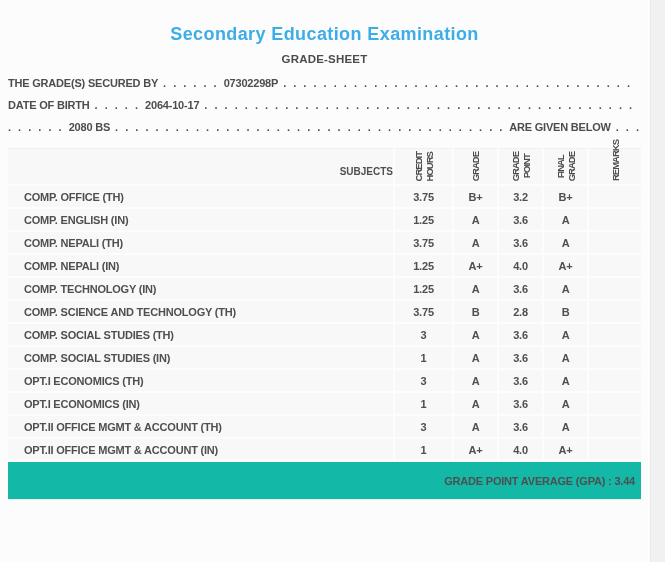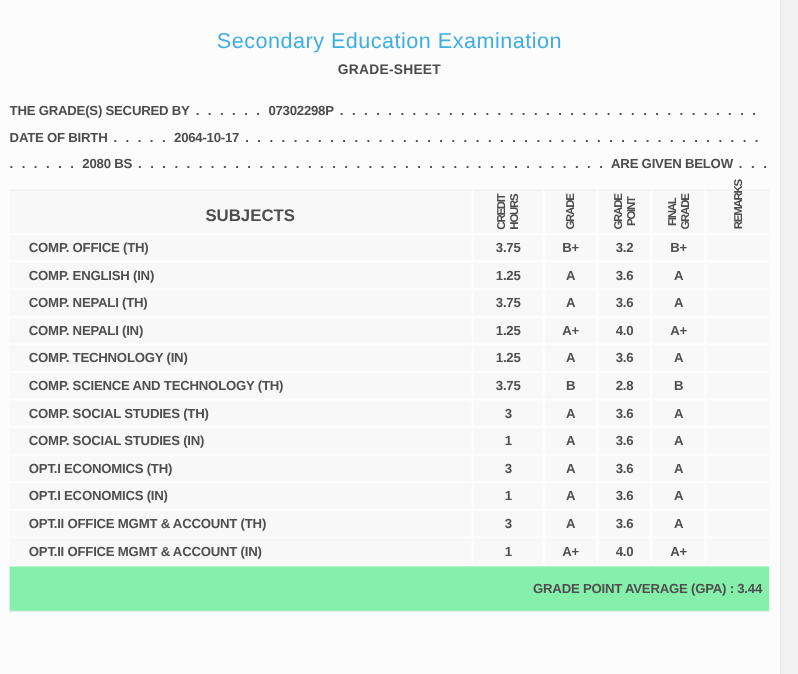--- a/index.html
+++ b/index.html
@@ -11,29 +11,29 @@
   }
   .scrollbar-track {
     position:absolute; top:0; right:0; width:15px; height:562px;
     background:#f1f1f1; border-left:1px solid #e9e9e9;
   }
   .content {
     position:absolute; left:8px; top:0; width:633px;
   }
   .page-title {
     margin-top:24px; height:21px;
-    text-align:center; font-size:18px; font-weight:400;
+    text-align:center; font-size:18px; font-weight:700;
     letter-spacing:0.4px; color:#3dade7;
   }
   .page-subtitle {
     margin-top:8px; height:13px;
     text-align:center; font-size:11.5px; font-weight:700;
     letter-spacing:0.2px; color:#4c4c4c;
   }
-  .info-block { margin-top:16px; }
+  .info-block { margin-top:6px; }
   .info-line {
     display:flex; align-items:center; height:22px;
     font-size:11px; font-weight:700; letter-spacing:-0.2px;
     white-space:nowrap; overflow:hidden;
   }
   .info-line > span { margin-right:5px; flex:0 0 auto; }
   .dots { letter-spacing:2px; font-weight:700; }
   .dots-fill { flex:1 1 auto !important; min-width:0; overflow:hidden; }
   .dots-tail { margin-right:0 !important; }
 
@@ -45,41 +45,41 @@
   .grade-table th, .grade-table td {
     background:#f8f8f8; overflow:visible;
   }
   .grade-table thead th {
     height:38px; border-top:1px solid #f0f0f0;
     border-bottom:2px solid #fdfdfd;
     position:relative; vertical-align:bottom;
     font-size:10px; letter-spacing:0;
   }
   .grade-table thead th.subjects-col {
-    text-align:center; padding:0 0 7px 16px; font-size:14px;
+    text-align:right; padding:0 0 7px 16px; font-size:10px;
   }
   .grade-table th + th, .grade-table td + td { border-left:2px solid #fdfdfd; }
   .rot-wrap {
     position:absolute; bottom:3px; left:0; right:0;
     display:flex; justify-content:center;
   }
   .rot {
     writing-mode:vertical-rl; transform:rotate(180deg);
     white-space:pre-line; line-height:11px;
     font-size:9.5px; letter-spacing:-1px; font-weight:700; color:#4c4c4c;
   }
   .grade-table tbody td {
     height:23px; border-bottom:2px solid #fdfdfd;
     text-align:center; vertical-align:middle;
   }
   .grade-table tbody td:first-child {
     text-align:left; padding-left:16px;
   }
   .gpa-row {
-    width:633px; height:38px; background:#86efac;
+    width:633px; height:38px; background:#14b8a6;
     border-bottom:1px solid #ececec;
     line-height:38px; text-align:right; padding-right:6px;
     font-size:11px; font-weight:700; letter-spacing:-0.2px; color:#4f4f4f;
   }
 </style>
 </head>
 <body>
 
 <div class="content">
 

